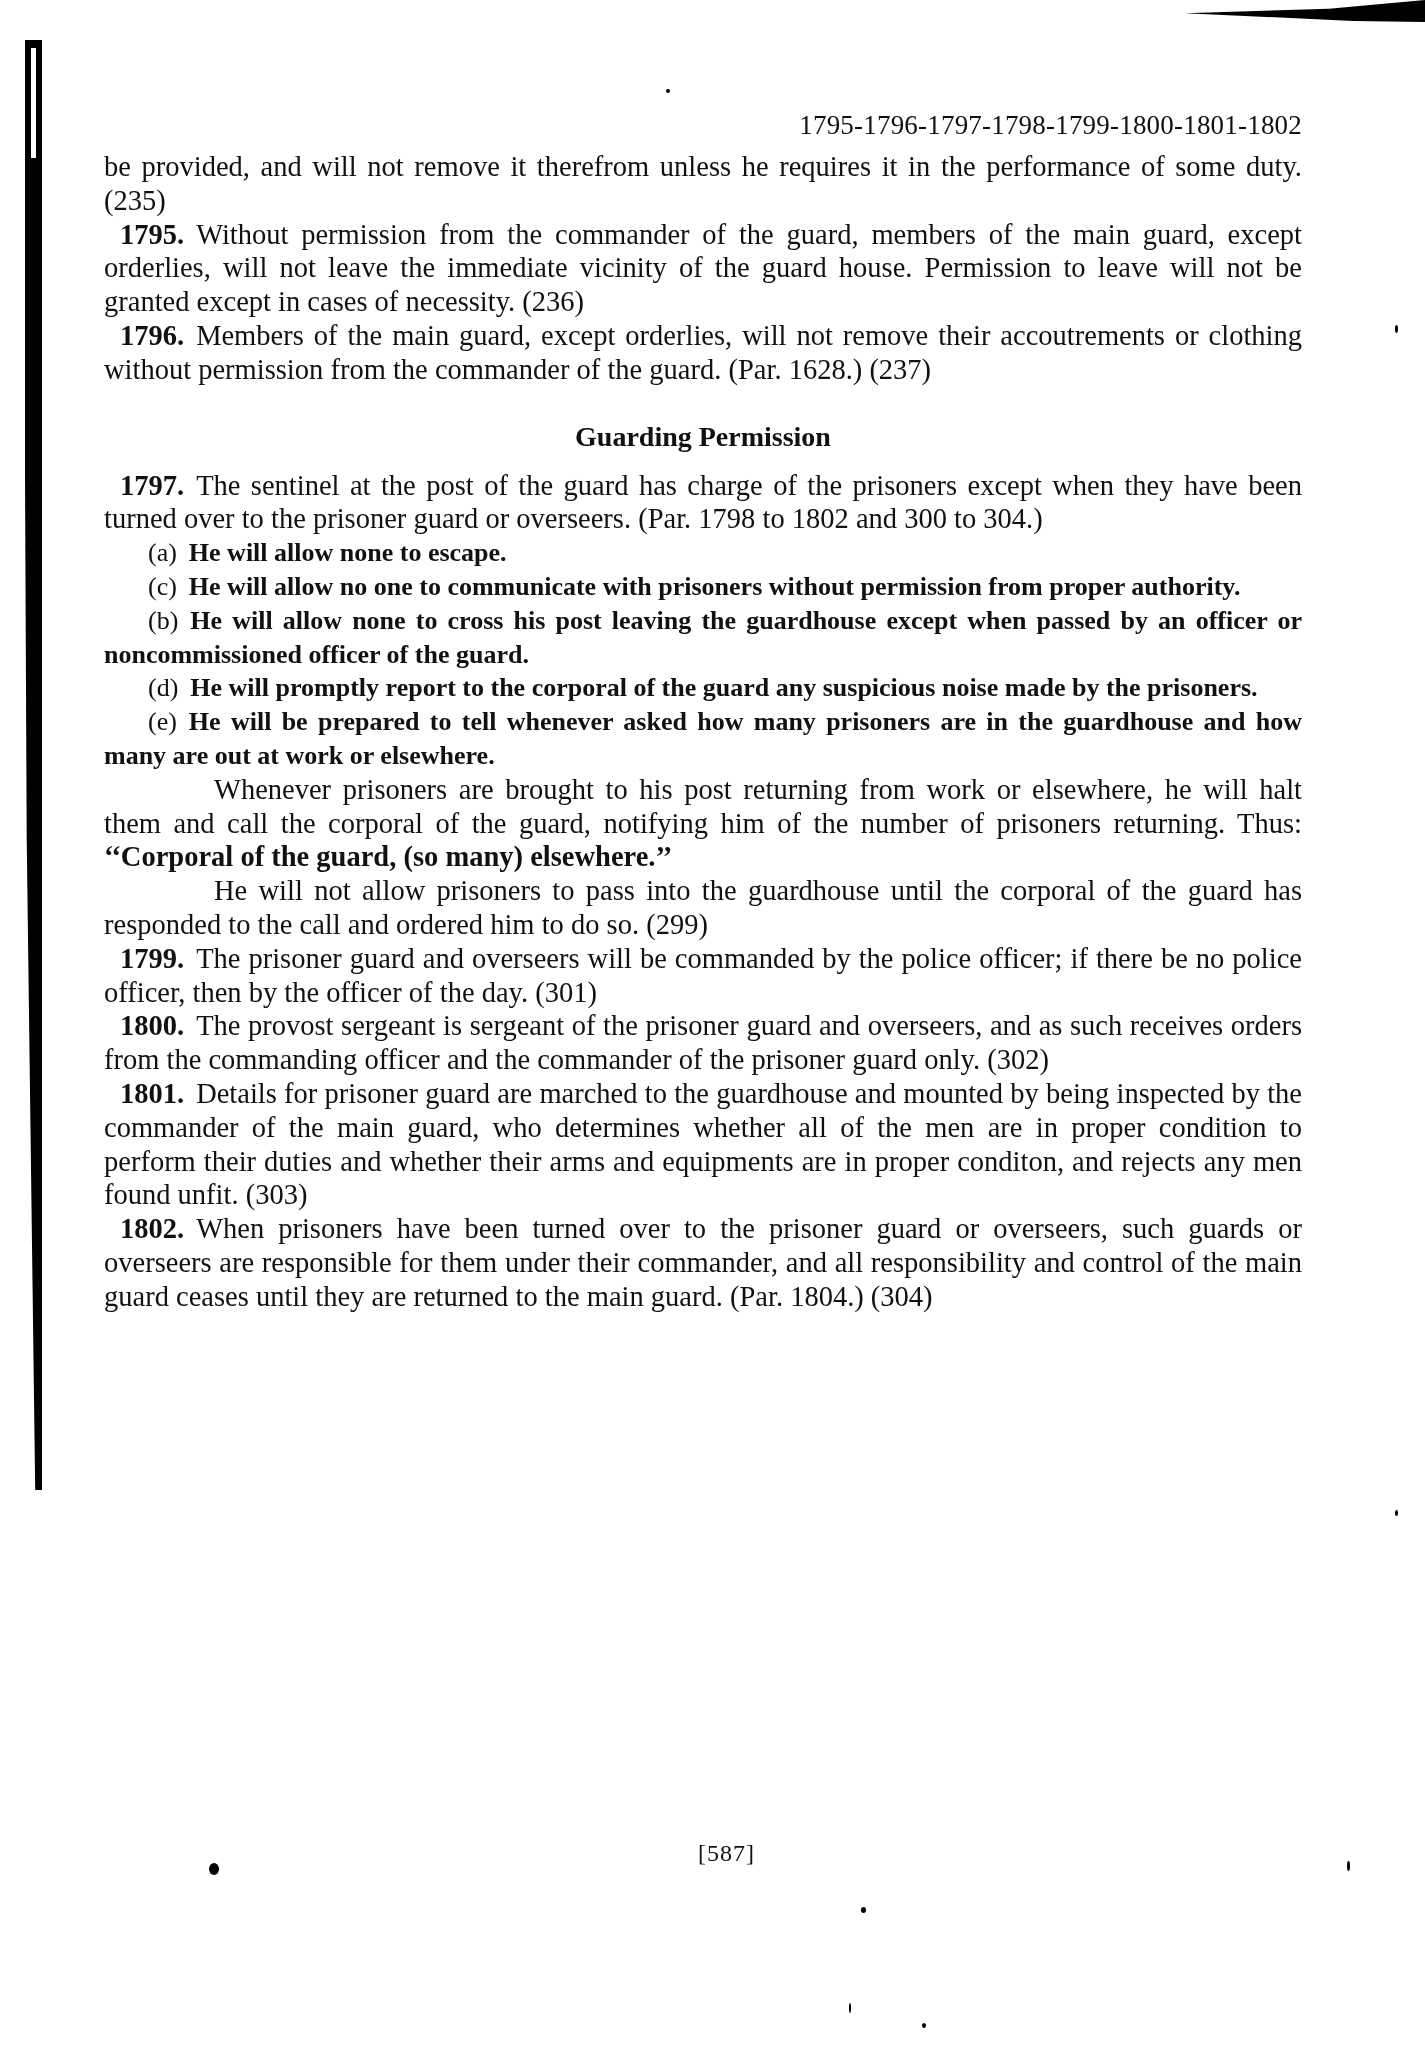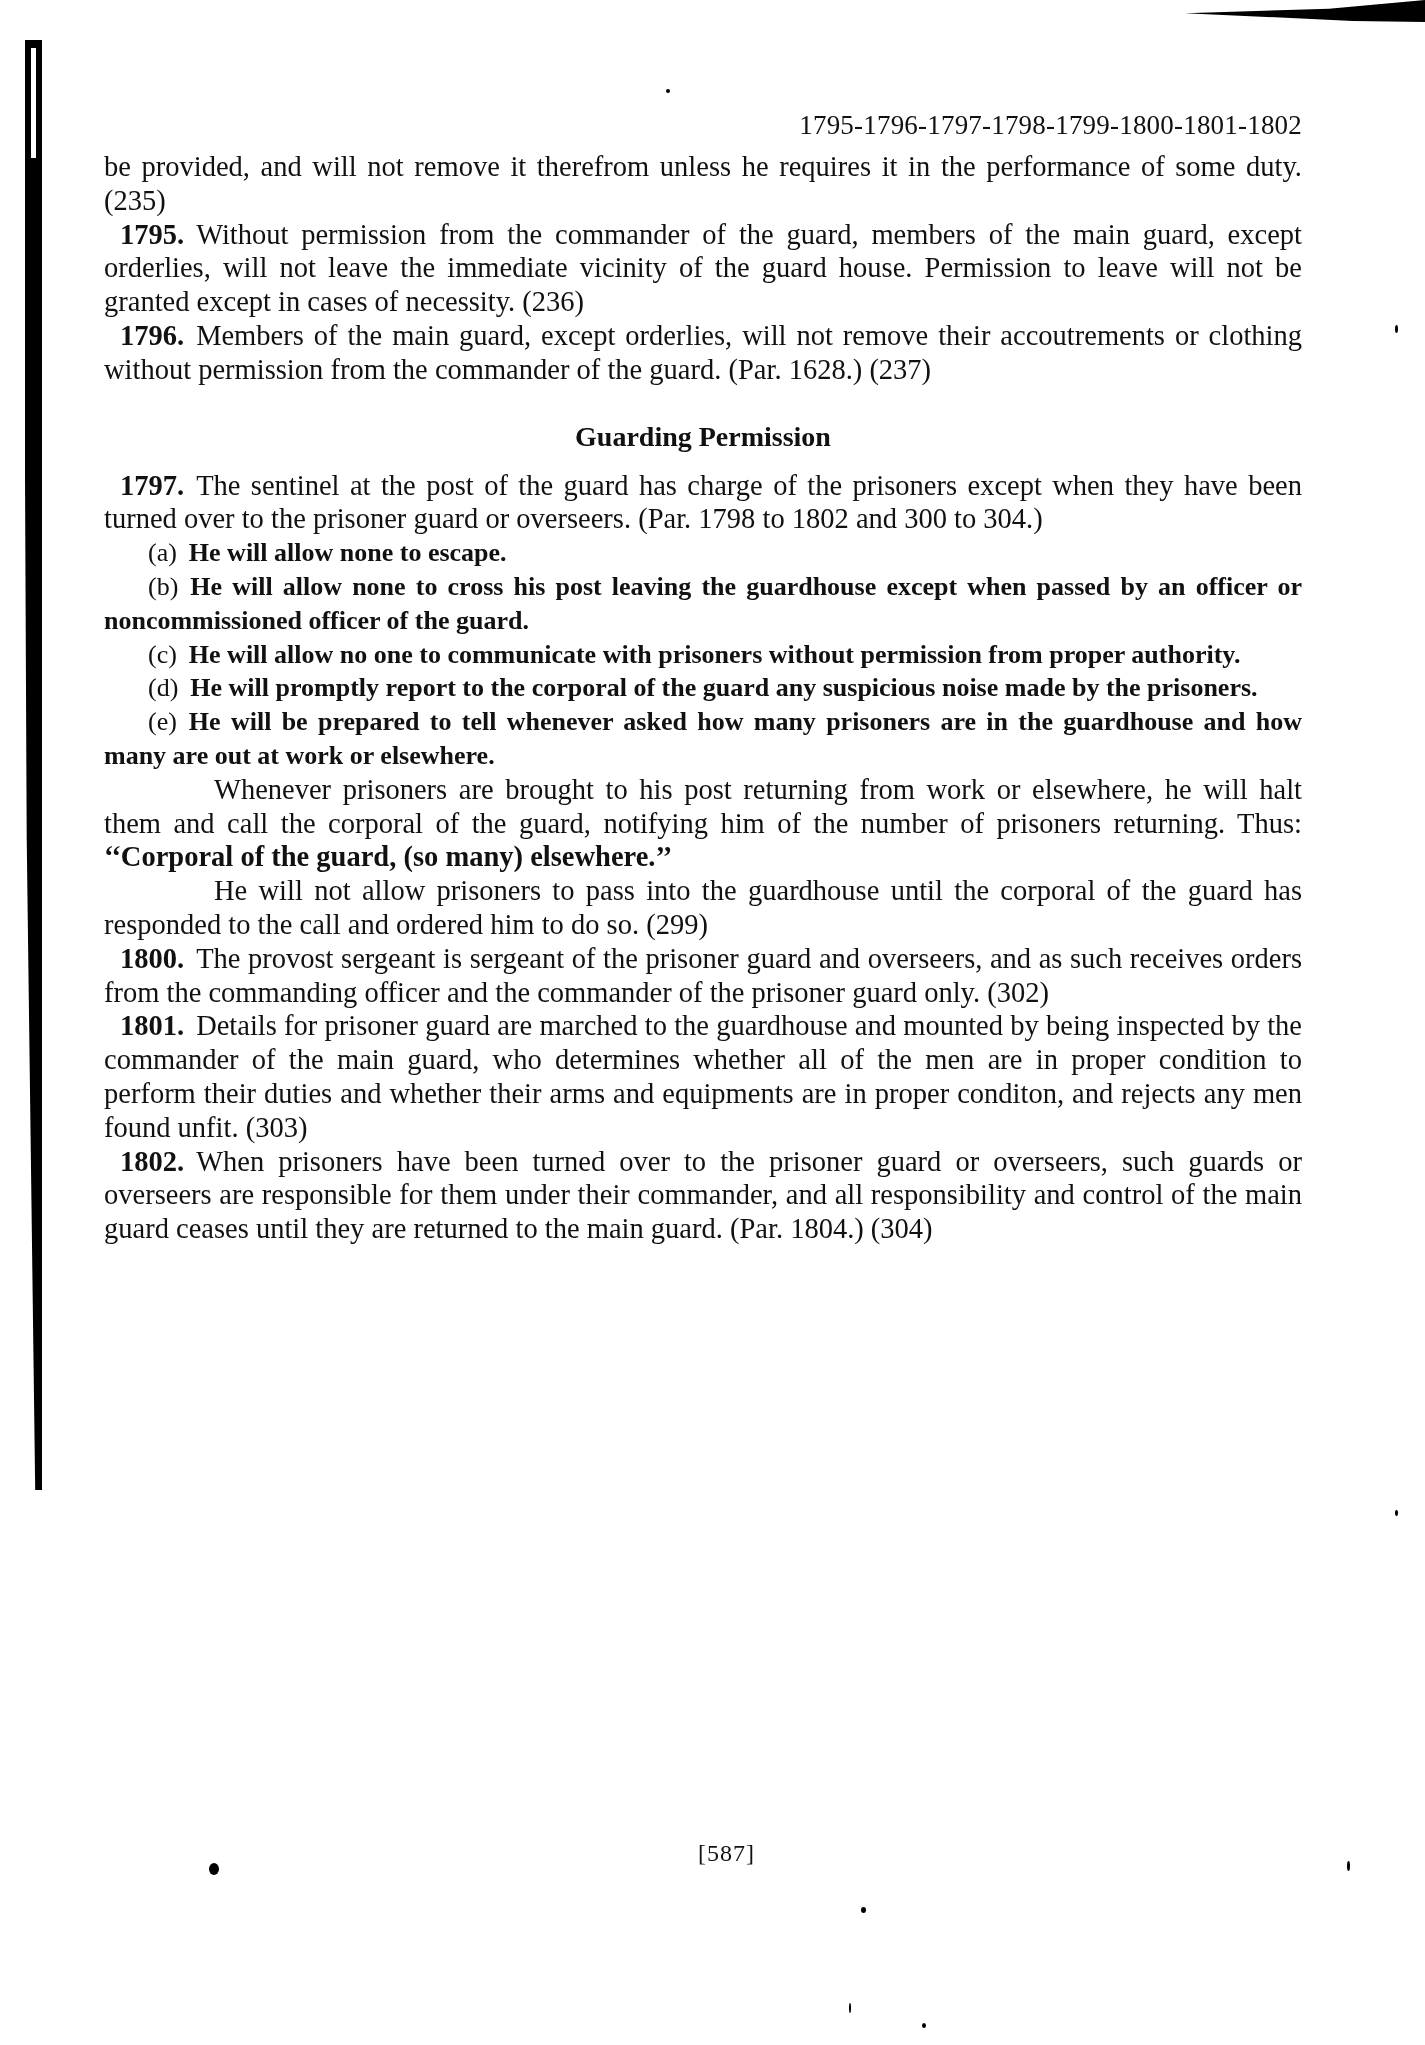--- a/index.html
+++ b/index.html
@@ -77,39 +77,42 @@
   <div class="section-title">Guarding Permission</div>
 
   <p class="para">
     <span class="num">1797.</span><span>The sentinel at the post of the guard has charge of the prisoners except when they have been turned over to the prisoner guard or overseers. (Par. 1798 to 1802 and 300 to 304.)</span>
   </p>
 
   <p class="sub">
     <span class="label">(a)</span><span class="bold">He will allow none to escape.</span>
   </p>
   <p class="sub">
-    <span class="label">(b)</span><span class="bold">He will allow none to cross his post leaving the guardhouse except when passed by an officer or noncommissioned officer of the guard.</span>
+    <span class="label">(c)</span><span class="bold">He will allow no one to communicate with prisoners without permission from proper authority.</span>
   </p>
   <p class="sub">
-    <span class="label">(c)</span><span class="bold">He will allow no one to communicate with prisoners without permission from proper authority.</span>
+    <span class="label">(b)</span><span class="bold">He will allow none to cross his post leaving the guardhouse except when passed by an officer or noncommissioned officer of the guard.</span>
   </p>
   <p class="sub">
     <span class="label">(d)</span><span class="bold">He will promptly report to the corporal of the guard any suspicious noise made by the prisoners.</span>
   </p>
   <p class="sub">
     <span class="label">(e)</span><span class="bold">He will be prepared to tell whenever asked how many prisoners are in the guardhouse and how many are out at work or elsewhere.</span>
   </p>
 
   <p class="para deep-indent">
     <span>Whenever prisoners are brought to his post returning from work or elsewhere, he will halt them and call the corporal of the guard, notifying him of the number of prisoners returning. Thus:</span>
     <span class="bold">‘‘Corporal of the guard, (so many) elsewhere.’’</span>
   </p>
   <p class="para deep-indent">He will not allow prisoners to pass into the guardhouse until the corporal of the guard has responded to the call and ordered him to do so. (299)</p>
 
   <p class="para">
+    <span class="num">1799.</span><span>The prisoner guard and overseers will be commanded by the police officer; if there be no police officer, then by the officer of the day. (301)</span>
+  </p>
+  <p class="para">
     <span class="num">1800.</span><span>The provost sergeant is sergeant of the prisoner guard and overseers, and as such receives orders from the commanding officer and the commander of the prisoner guard only. (302)</span>
   </p>
   <p class="para">
     <span class="num">1801.</span><span>Details for prisoner guard are marched to the guardhouse and mounted by being inspected by the commander of the main guard, who determines whether all of the men are in proper condition to perform their duties and whether their arms and equipments are in proper conditon, and rejects any men found unfit. (303)</span>
   </p>
   <p class="para">
     <span class="num">1802.</span><span>When prisoners have been turned over to the prisoner guard or overseers, such guards or overseers are responsible for them under their commander, and all responsibility and control of the main guard ceases until they are returned to the main guard. (Par. 1804.) (304)</span>
   </p>
 </div>
 

